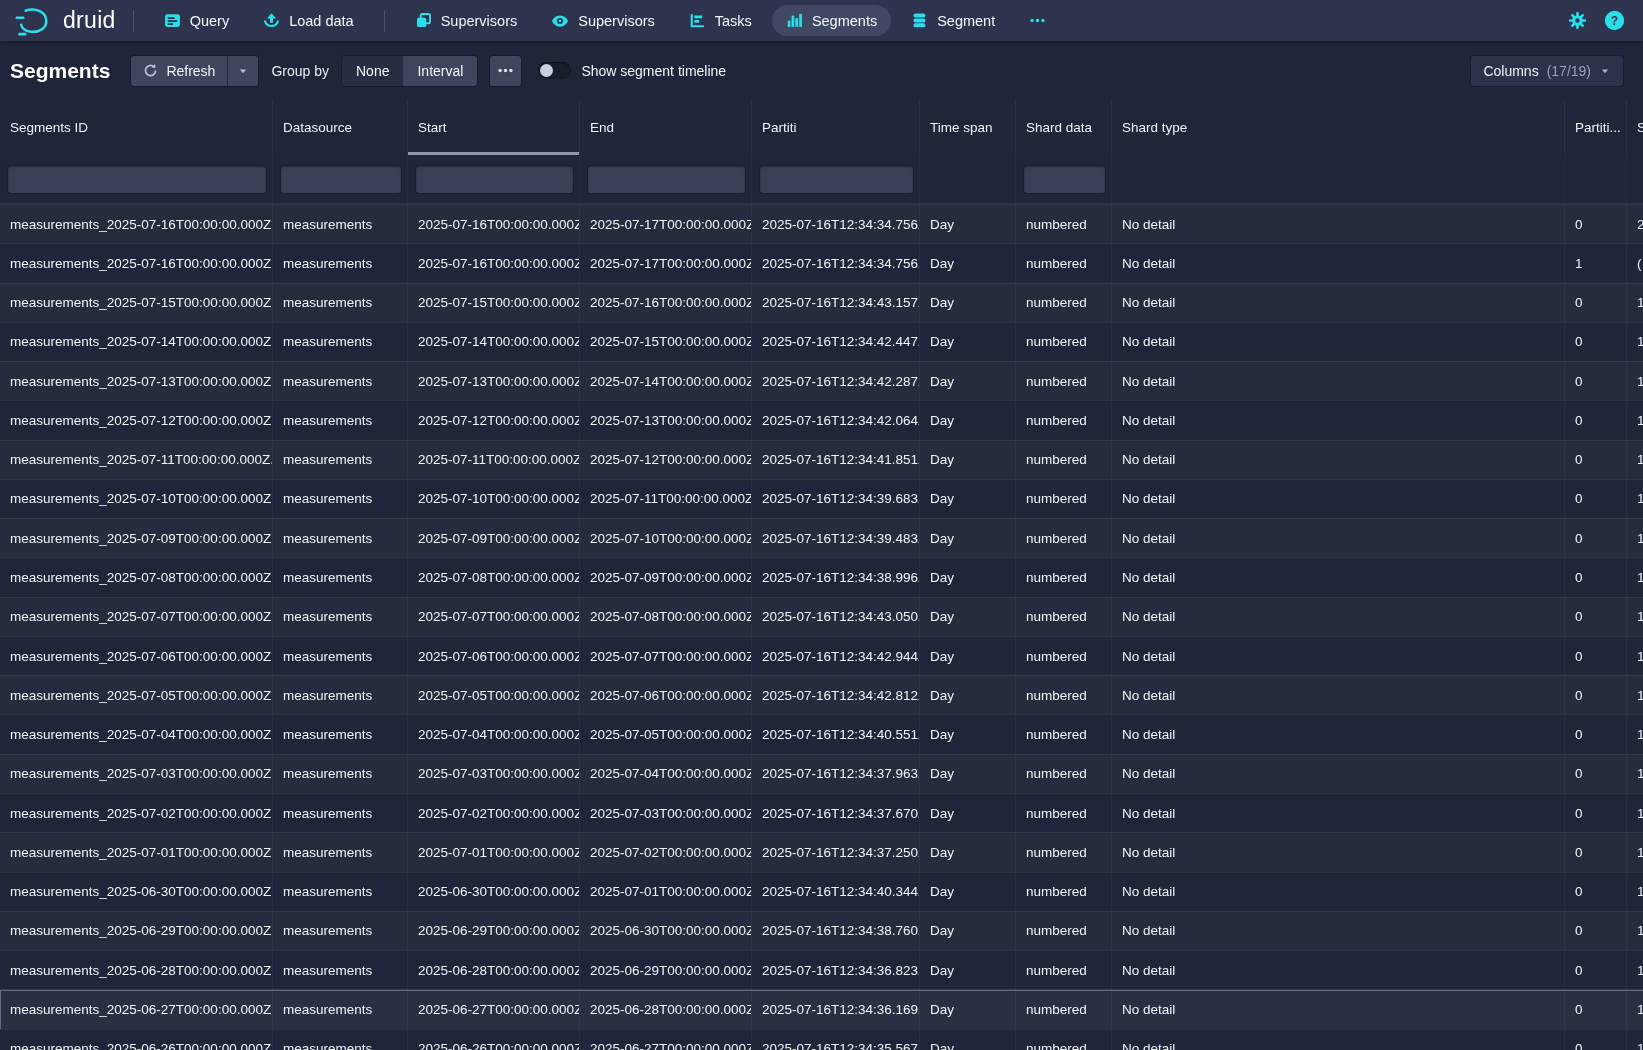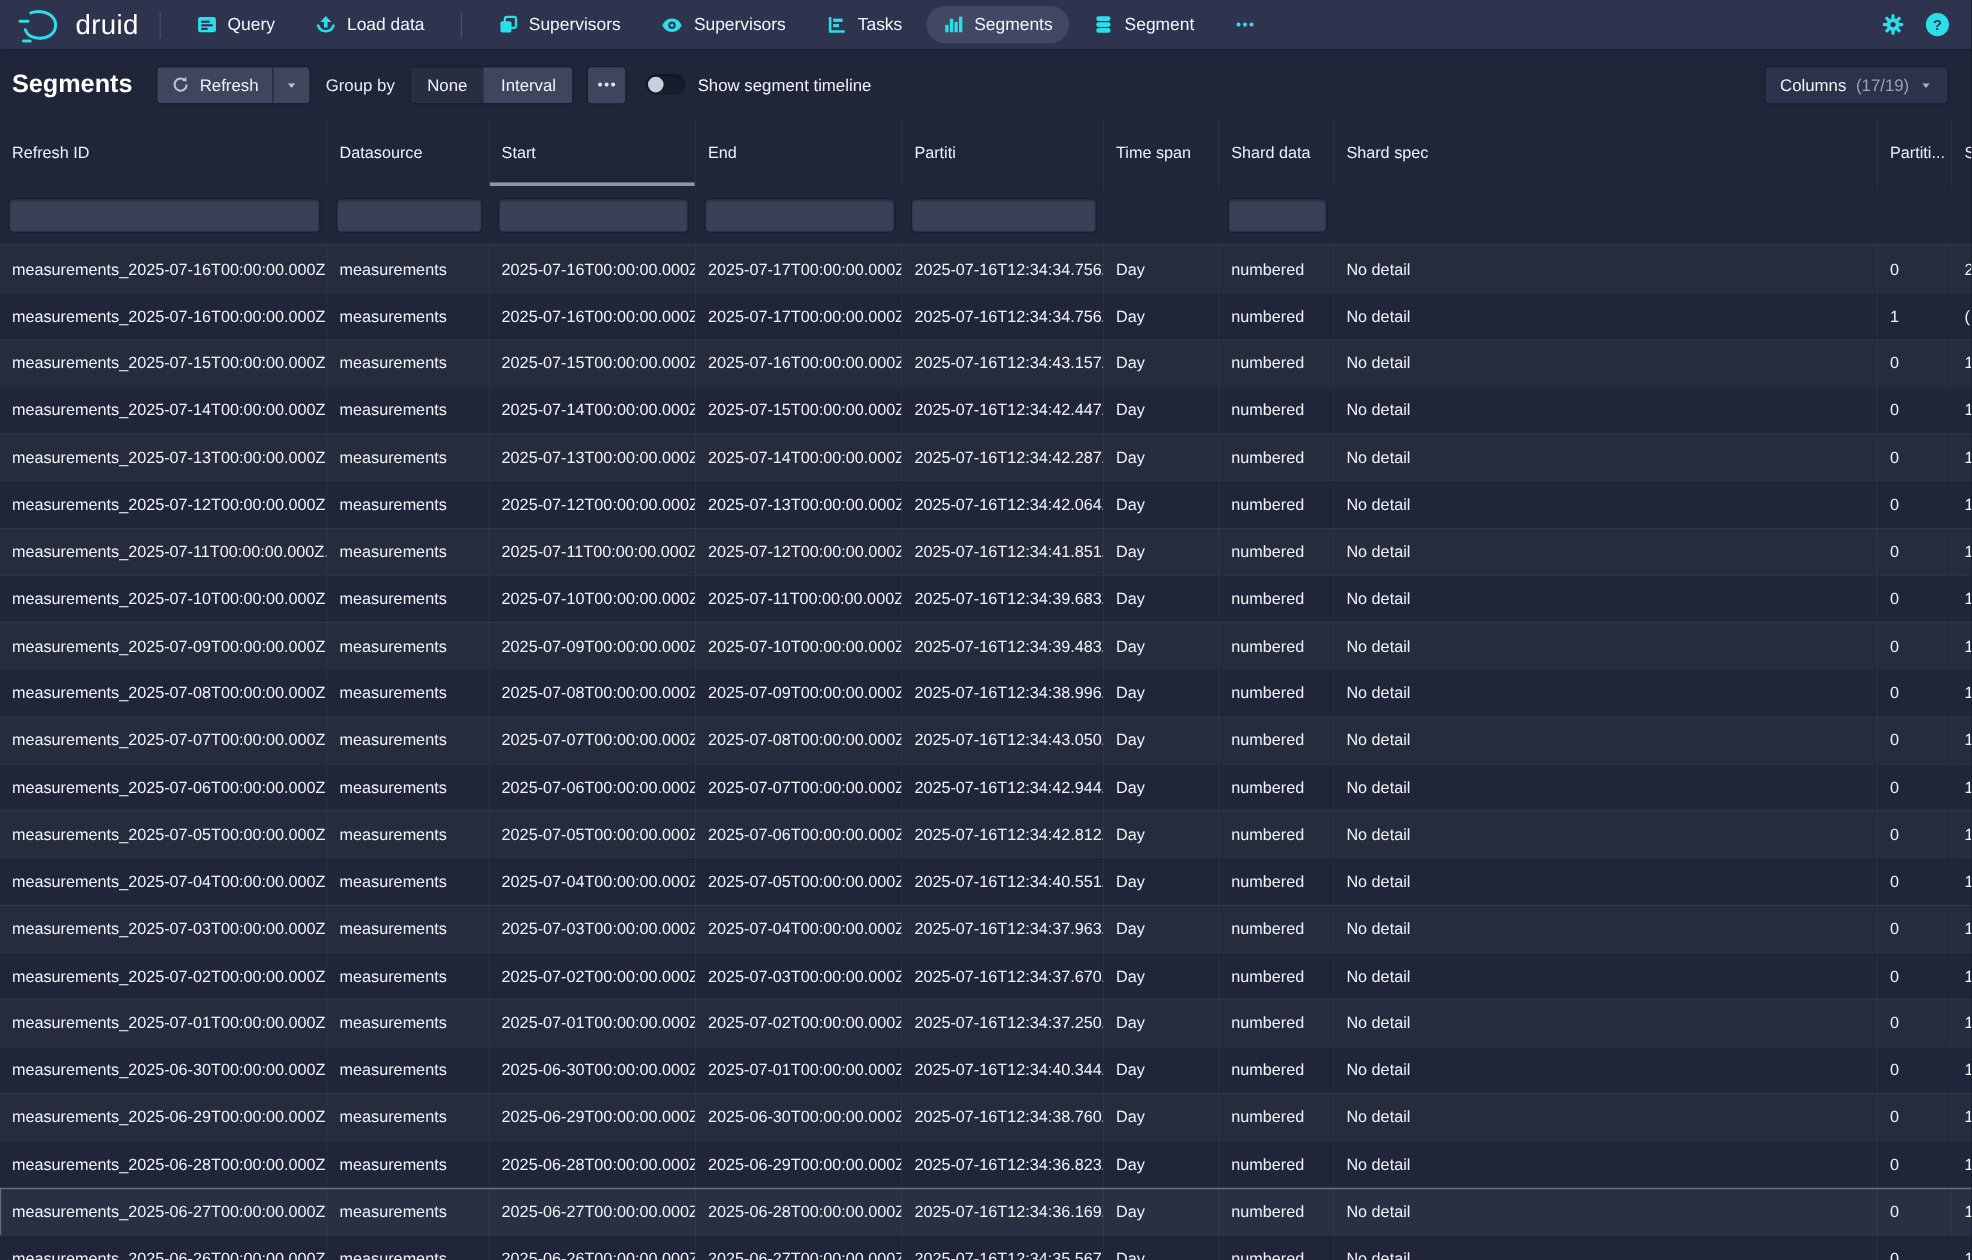--- a/index.html
+++ b/index.html
@@ -231,42 +231,42 @@
             <path d="M4 6 h8 L8 11 Z" fill="currentColor"></path>
           </svg>
       </span>
     </button>
   </div>
 
   <div class="table-clip">
     <div class="twrap" id="twrap" style="width: 1717px;">
       <div class="thead" id="thead">
           <div class="th" style="width: 273px;">
-            <span>Refresh ID</span>
+            <span>Segments ID</span>
           </div>
           <div class="th" style="width: 135px;">
             <span>Datasource</span>
           </div>
           <div class="th sorted" style="width: 172px;">
             <span>Start</span>
           </div>
           <div class="th" style="width: 172px;">
             <span>End</span>
           </div>
           <div class="th" style="width: 168px;">
             <span>Partiti</span>
           </div>
           <div class="th" style="width: 96px;">
             <span>Time span</span>
           </div>
           <div class="th" style="width: 96px;">
             <span>Shard data</span>
           </div>
           <div class="th" style="width: 453px;">
-            <span>Shard spec</span>
+            <span>Shard type</span>
           </div>
           <div class="th" style="width: 62px;">
             <span>Partiti...</span>
           </div>
           <div class="th" style="width: 90px;">
             <span>S</span>
           </div>
         </div>
       <div class="frow" id="frow">
           <div class="fc" style="width: 273px;">

